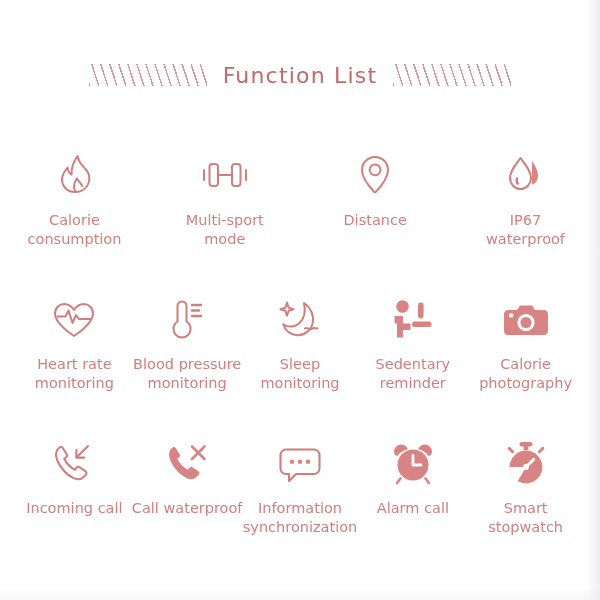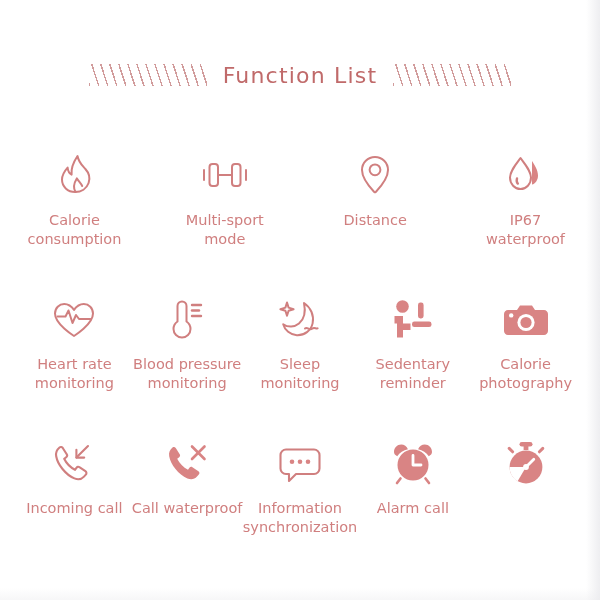--- a/index.html
+++ b/index.html
@@ -280,18 +280,20 @@
             <rect x="16.5" y="2" width="13" height="4.6" rx="2.3" fill="#d98484"></rect>
             <rect x="20.6" y="5" width="4.8" height="5" fill="#d98484"></rect>
             <path d="M36.4 11.8 L39.8 8.4" stroke="#d98484" stroke-width="3" stroke-linecap="round"></path>
             <path d="M9.6 11.8 L6.2 8.4" stroke="#d98484" stroke-width="3" stroke-linecap="round"></path>
             <circle cx="23" cy="27" r="16.4" fill="#d98484"></circle>
             <path d="M23 27 L6.6 27 A16.4 16.4 0 0 0 14.6 41.2 Z" fill="#ffffff"></path>
             <path d="M23 27 L30.8 19.2" stroke="#ffffff" stroke-width="2.8" stroke-linecap="round"></path>
             <circle cx="23" cy="27" r="2.9" fill="#ffffff"></circle>
           </svg>
         </div>
+        <div class="label">Smart
+stopwatch</div>
       </div>
 
     </div>
 
   </div>
 </div>
 
 </body></html>

